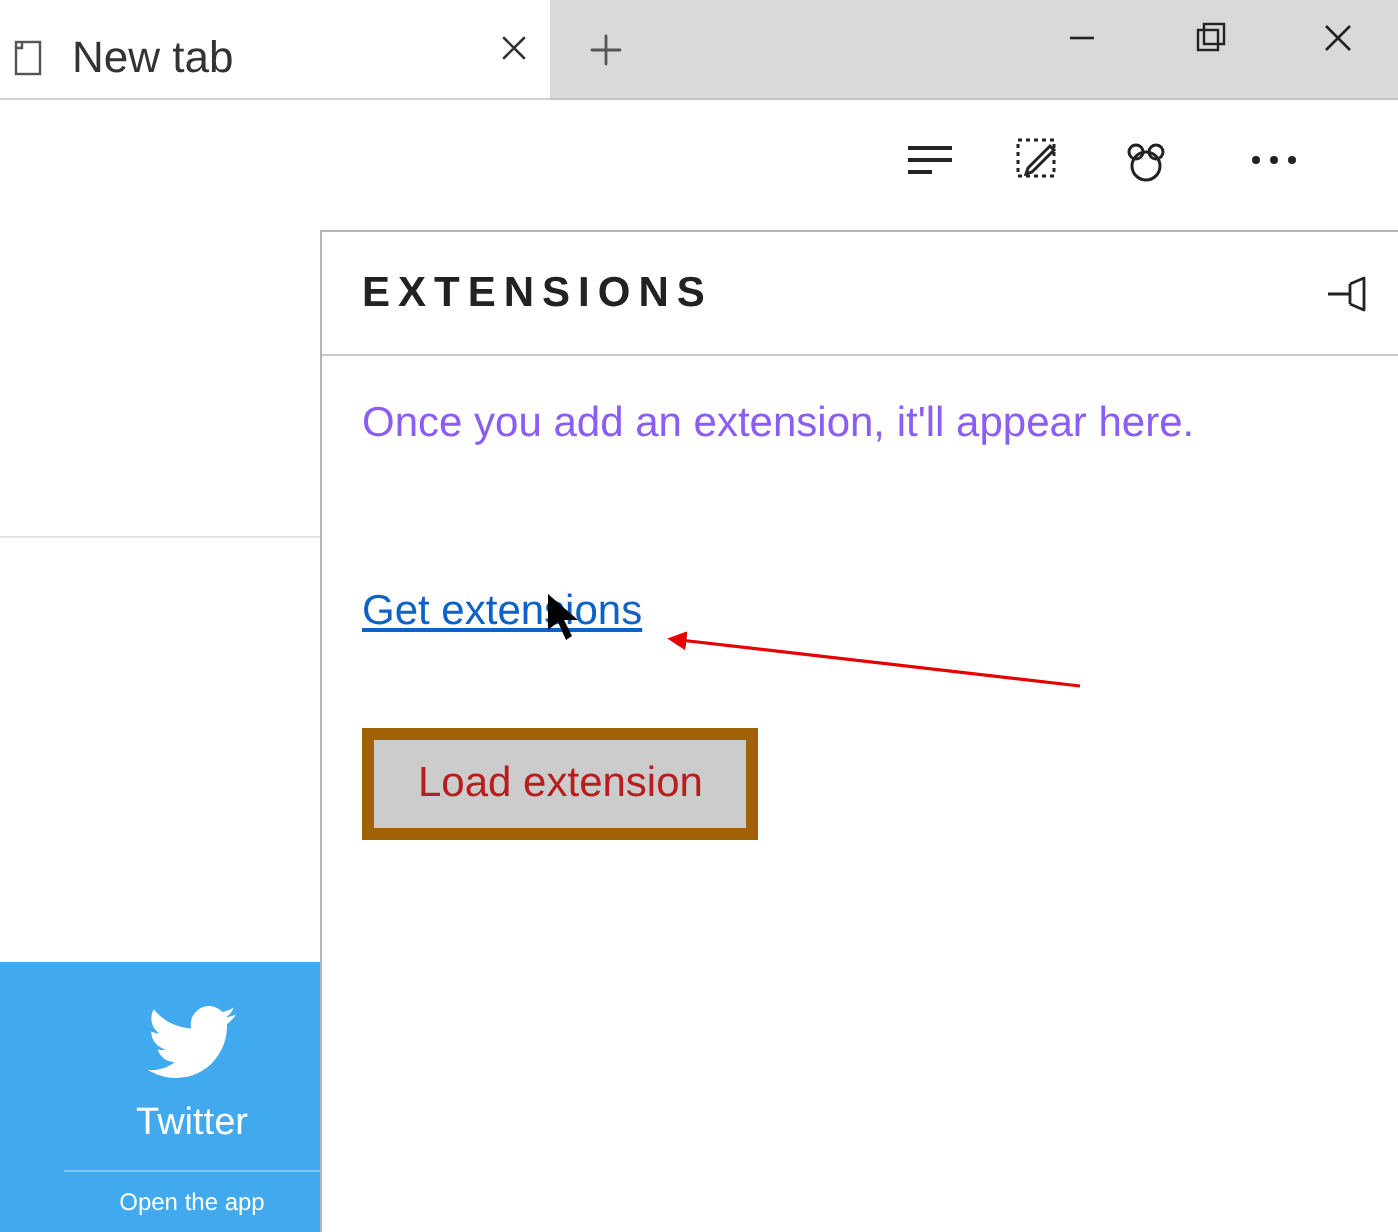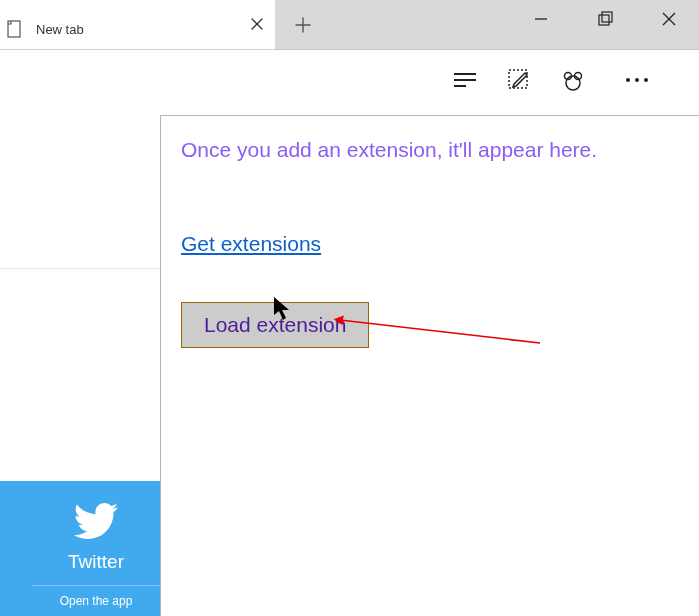--- a/index.html
+++ b/index.html
@@ -22,21 +22,21 @@
     left: 0; top: 0;
     width: 275px; height: 50px;
     background: #fff;
     border-bottom: 1px solid #d0d0d0;
   }
   .tab {
     position: absolute;
     left: 6px; top: 8px;
     height: 42px;
     display: flex; align-items: center;
-    font-size: 13px; color: #333;
+    font-size: 22px; color: #333;
   }
   .tab .page-icon {
     width: 18px; height: 18px;
     margin-right: 12px;
     display: inline-flex; align-items: center; justify-content: center;
   }
   .tab-close {
     position: absolute;
     top: 10px;
     right: 4px;
@@ -160,23 +160,23 @@
     font-size: 21px;
     color: #0d62c9;
     text-decoration: underline;
     cursor: pointer;
     display: inline-block;
     margin-bottom: 46px;
   }
   .fly-btn {
     display: inline-block;
     background: #ccc;
-    border: 1px solid #a16207;
+    border: 6px solid #a16207;
     font-size: 21px;
-    color: #4c1d95;
+    color: #b91c1c;
     padding: 10px 22px;
     cursor: pointer;
   }
 
   
   .arrow-overlay {
     position: absolute;
     left: 0; top: 0; width: 100%; height: 100%;
     pointer-events: none;
   }
@@ -272,20 +272,28 @@
           <path fill="#fff" d="M44 4.3c-1.6.7-3.3 1.2-5.1 1.4 1.8-1.1 3.2-2.8 3.9-4.9-1.7 1-3.6 1.8-5.6 2.2C35.5 1.2 33.1 0 30.5 0c-5 0-9.1 4.1-9.1 9.1 0 .7.1 1.4.2 2.1C14 10.8 7.3 7.2 2.9 1.6c-.8 1.3-1.2 2.9-1.2 4.6 0 3.2 1.6 5.9 4.1 7.6-1.5 0-2.9-.5-4.2-1.1v.1c0 4.4 3.1 8.1 7.3 8.9-.8.2-1.6.3-2.4.3-.6 0-1.2-.1-1.7-.2 1.2 3.6 4.5 6.2 8.5 6.3-3.1 2.4-7 3.9-11.3 3.9-.7 0-1.5 0-2.2-.1C4 34.5 8.7 36 13.8 36c16.6 0 25.7-13.7 25.7-25.7v-1.2C41.3 7.7 42.8 6.1 44 4.3z"></path>
         </svg>
       </div>
       <div class="tile-label">Twitter</div>
     </div>
     <div class="tile-footer">Open the app</div>
   </div>
 </div>
 
 <div class="flyout">
+  <div class="flyout-header">
+    <span class="flyout-title">EXTENSIONS</span>
+    <div class="pin-btn">
+      <svg width="24" height="20" viewBox="0 0 24 20">
+        <path d="M2 10 L13 10 M13 5 L13 15 M13 5 L20 2 L20 18 L13 15" fill="none" stroke="#222" stroke-width="1.4" stroke-linejoin="round"></path>
+      </svg>
+    </div>
+  </div>
   <div class="flyout-body">
     <div class="fly-desc">Once you add an extension, it'll appear here.</div>
     <span class="fly-link">Get extensions</span><br>
     <span class="fly-btn">Load extension</span>
   </div>
 </div>
 
 <div class="arrow-overlay">
   <svg width="699" height="616">
     <defs>

